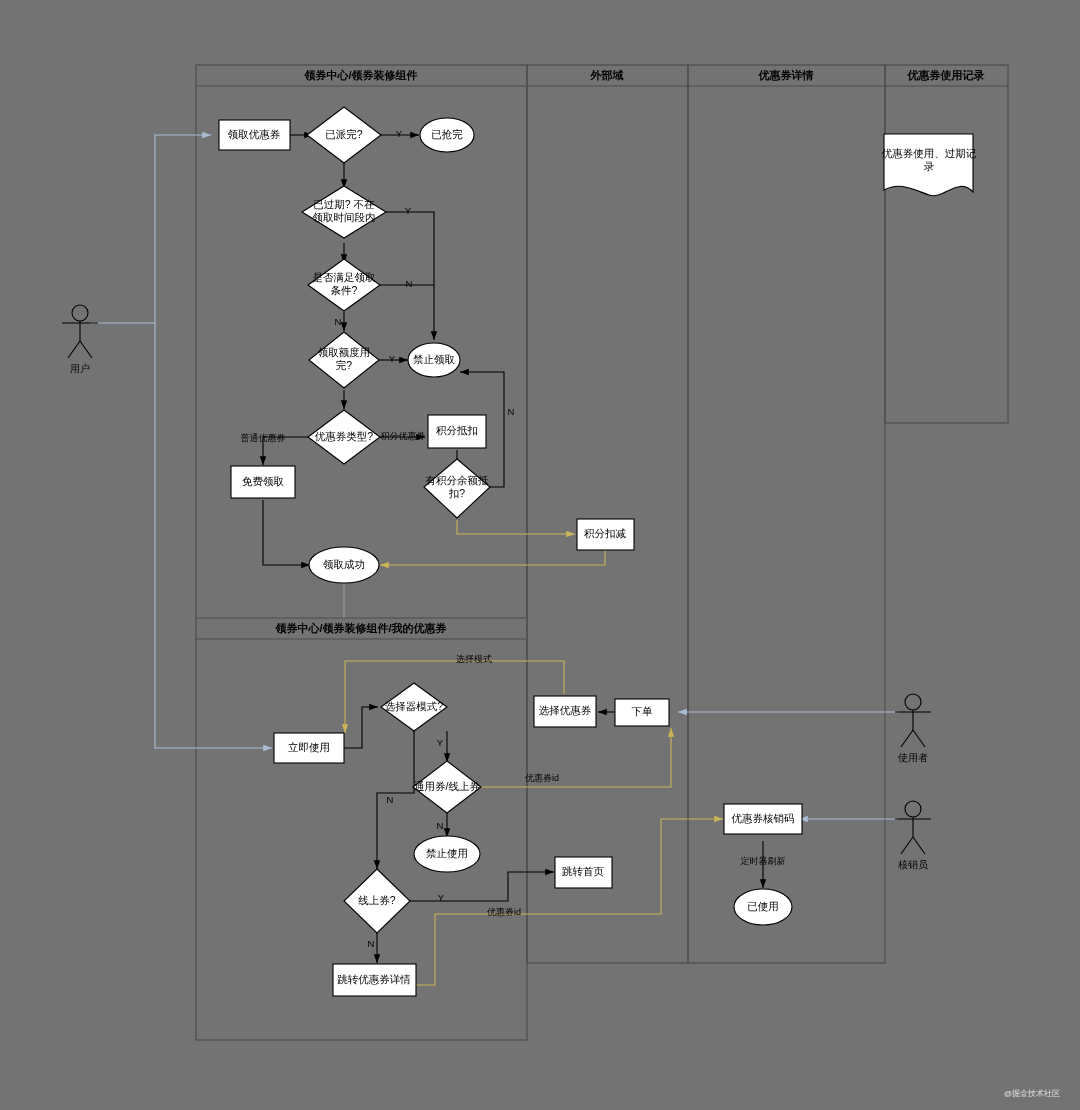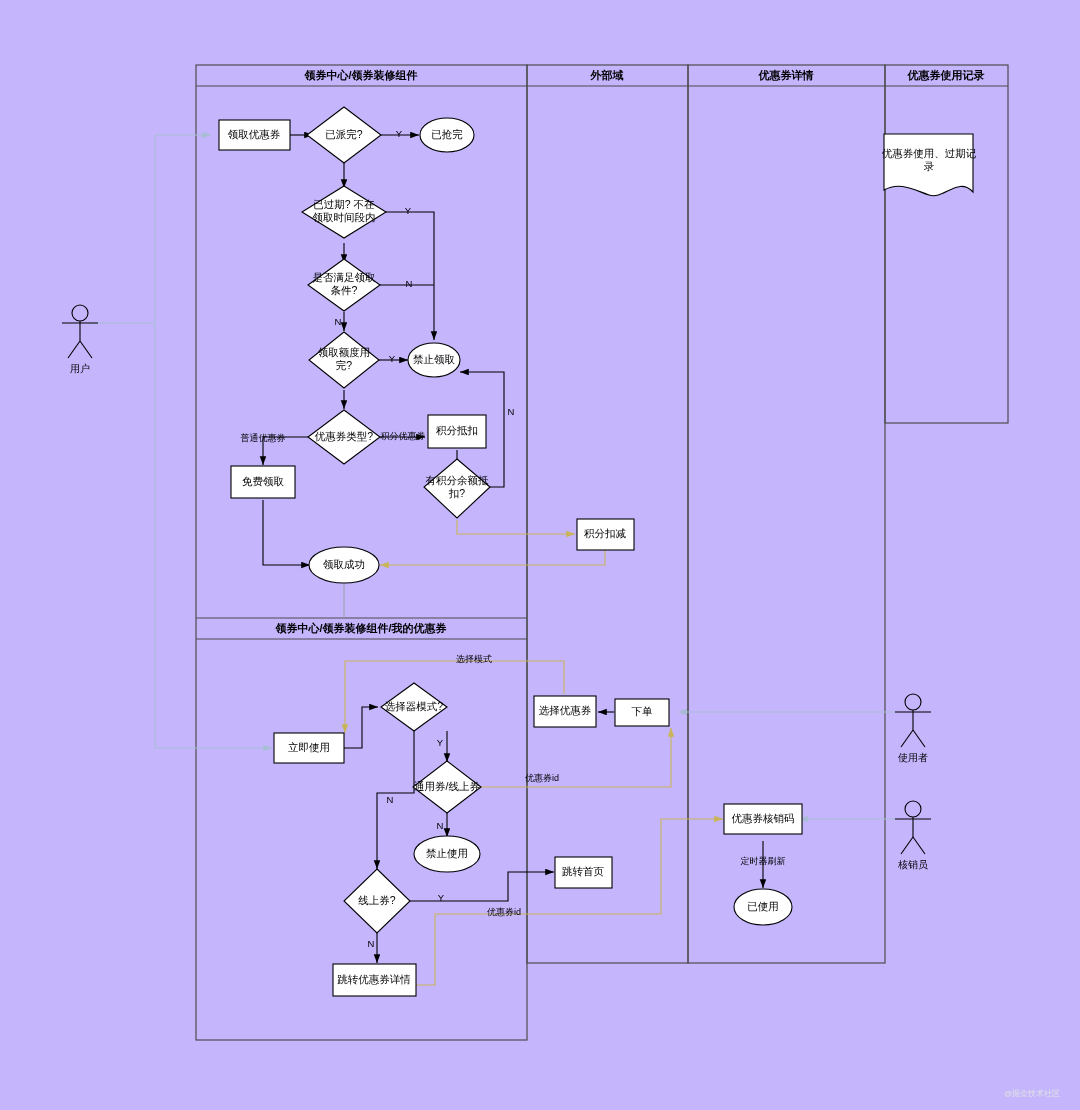--- a/index.html
+++ b/index.html
@@ -1,17 +1,17 @@
 <!DOCTYPE html>
 <html><head>
 <meta charset="utf-8">
 <style>
   html,body{margin:0;padding:0;background:#ffffff;}
   body{width:1080px;height:1110px;font-family:"Liberation Sans","DejaVu Sans",sans-serif;}
-  #canvas{position:relative;width:1080px;height:1110px;overflow:hidden;background:#c4b5fd;}
+  #canvas{position:relative;width:1080px;height:1110px;overflow:hidden;background:#737373;}
   svg{position:absolute;top:0;left:0;width:1080px;height:1110px;}
   .lane-hdr{font-size:11px;font-weight:bold;fill:#000;text-anchor:middle;dominant-baseline:middle;}
   .node-txt{font-size:10.5px;fill:#000;text-anchor:middle;dominant-baseline:middle;}
   .edge-lbl{font-size:9.5px;fill:#000;text-anchor:middle;dominant-baseline:middle;}
   .edge-lbl-sm{font-size:9px;fill:#000;text-anchor:middle;dominant-baseline:middle;}
   .actor-lbl{font-size:10px;fill:#000;text-anchor:middle;dominant-baseline:middle;}
   .wm{font-size:8px;fill:#e2e2e2;text-anchor:end;}
   .shp{fill:#ffffff;stroke:#000000;stroke-width:1.1;}
   .lane{fill:none;stroke:#4d4d4d;stroke-width:1.2;}
   .lane-sep{fill:none;stroke:#9aa0a6;stroke-width:1;}

